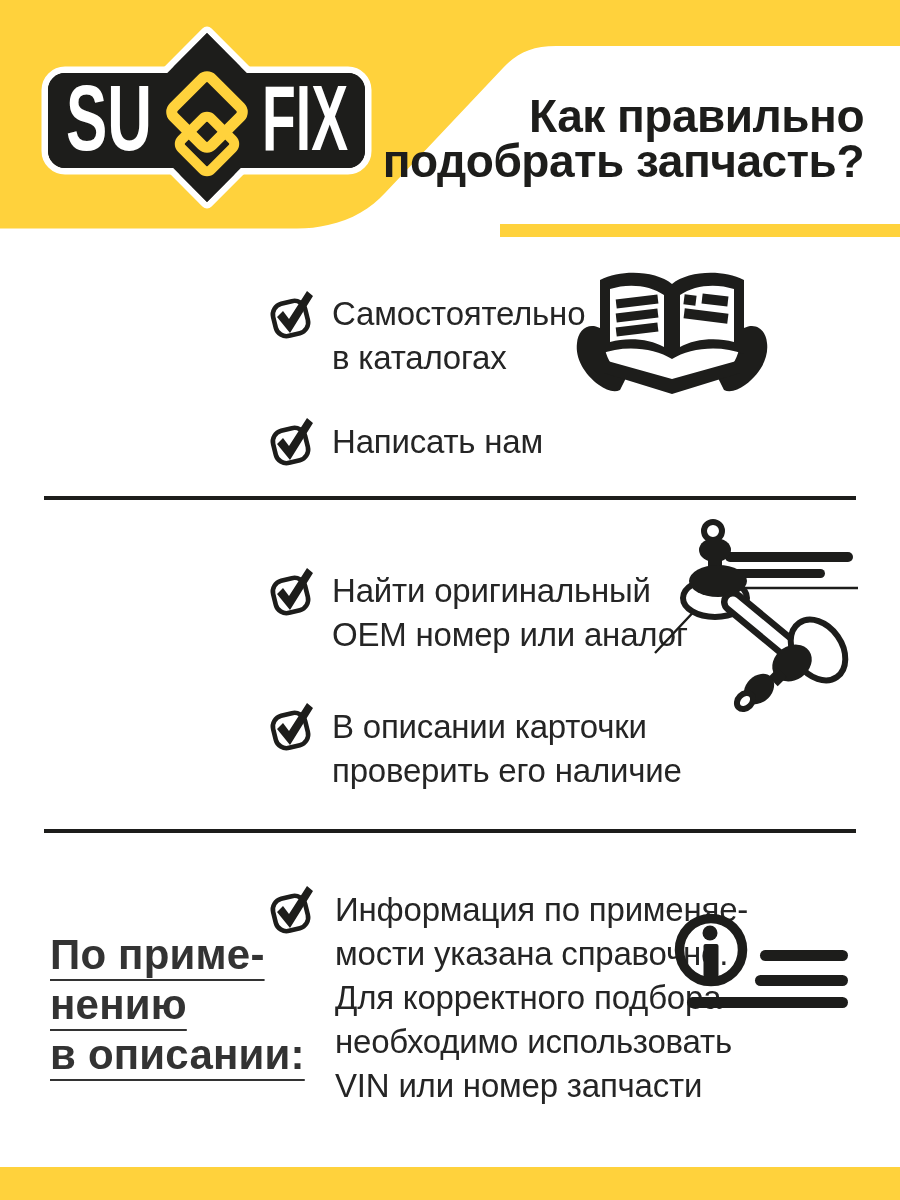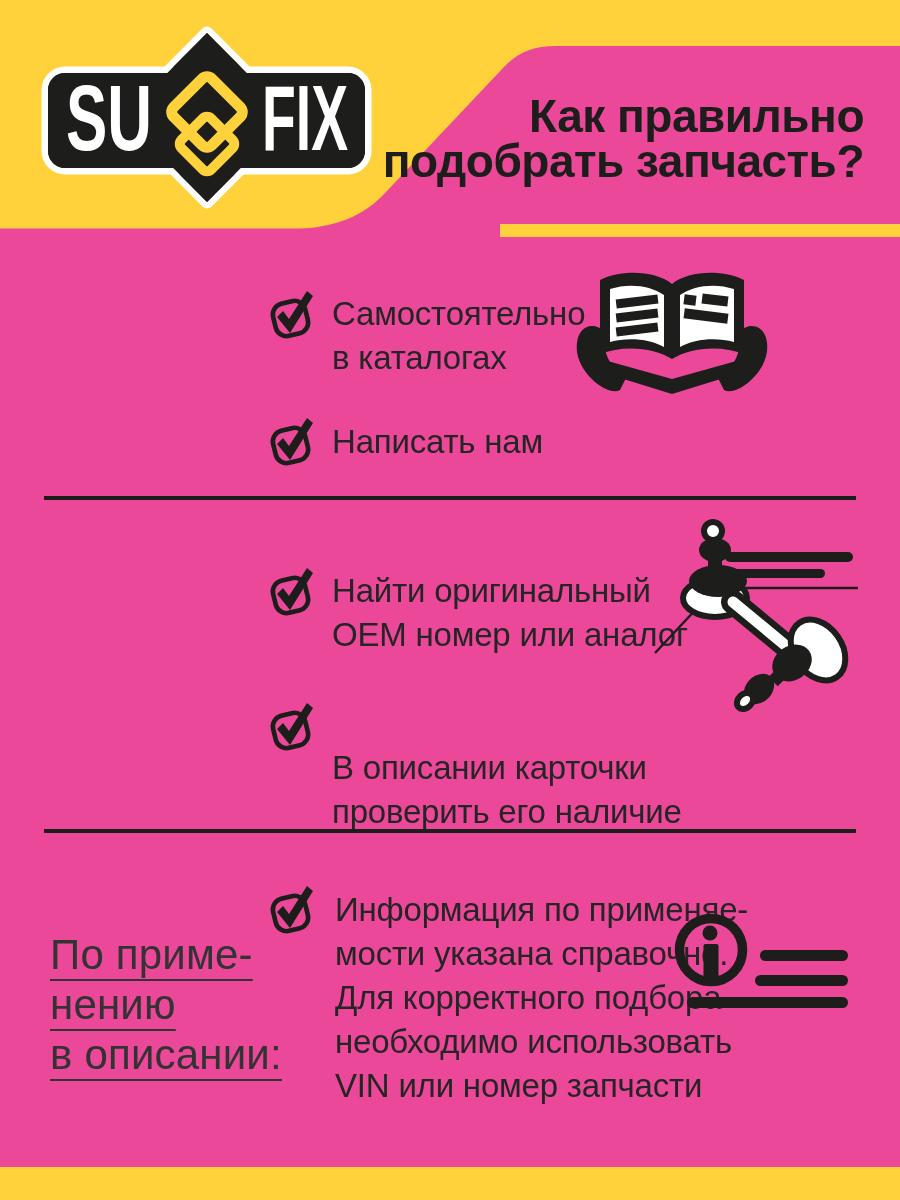--- a/index.html
+++ b/index.html
@@ -1,18 +1,18 @@
 <!DOCTYPE html>
 <html><head>
 <meta charset="utf-8">
 <style>
   html,body{margin:0;padding:0;background:#e8e8e8;}
   .page{
     position:relative;width:900px;height:1200px;margin:0 auto;
-    background:#ec4899;overflow:hidden;
+    background:#ffffff;overflow:hidden;
     font-family:"Liberation Sans","DejaVu Sans",sans-serif;
     color:#1d1d1b;
   }
   .abs{position:absolute;}
   
   .header-svg{position:absolute;top:0;left:0;}
   .title{
     position:absolute;top:94px;right:36px;text-align:right;
     font-size:46px;font-weight:700;line-height:45px;letter-spacing:-0.5px;
     color:#1d1d1b;white-space:pre-line;
@@ -25,21 +25,21 @@
     position:absolute;left:50px;
     font-size:42px;font-weight:300;color:#333;
     white-space:pre-line;
     text-decoration:underline;
     text-decoration-thickness:2px;
     text-underline-offset:10px;
     letter-spacing:0.2px;
   }
   .h1{top:327px;line-height:52px;}
   .h2{top:634px;line-height:56px;}
-  .h3{top:930px;line-height:50px;}
+  .h3{top:930px;line-height:50px;font-weight:bold;}
   
   .check-icon{position:absolute;width:50px;height:54px;}
   .item-text{
     position:absolute;font-size:33px;line-height:44px;color:#252525;
     white-space:pre-line;letter-spacing:-0.2px;
   }
   .divider{position:absolute;left:44px;right:44px;height:4px;background:#1d1d1b;}
   .d1{top:496px;}
   .d2{top:829px;}
   .bottom-bar{position:absolute;left:0;right:0;top:1167px;height:33px;}
@@ -119,21 +119,21 @@
 
   <svg class="check-icon" style="left:266px;top:564px" viewBox="0 0 50 54">
       <use href="#check-shape"></use>
     </svg>
   <div class="item-text" style="left:332px;top:569px">Найти оригинальный
 OEM номер или аналог</div>
 
   <svg class="check-icon" style="left:266px;top:699px" viewBox="0 0 50 54">
       <use href="#check-shape"></use>
     </svg>
-  <div class="item-text" style="left:332px;top:746px">В описании карточки
+  <div class="item-text" style="left:332px;top:705px">В описании карточки
 проверить его наличие</div>
 
   <svg class="abs" style="left:575px;top:505px" width="300" height="210" viewBox="0 0 300 210">
 
     <g>
       <rect x="150" y="47" width="128" height="10" rx="5" fill="#1D1D1B"></rect>
       <rect x="150" y="64" width="100" height="9" rx="4.5" fill="#1D1D1B"></rect>
       <polyline points="80,148 141,83 283,83" fill="none" stroke="#1D1D1B" stroke-width="2.4"></polyline>
     </g>
 

